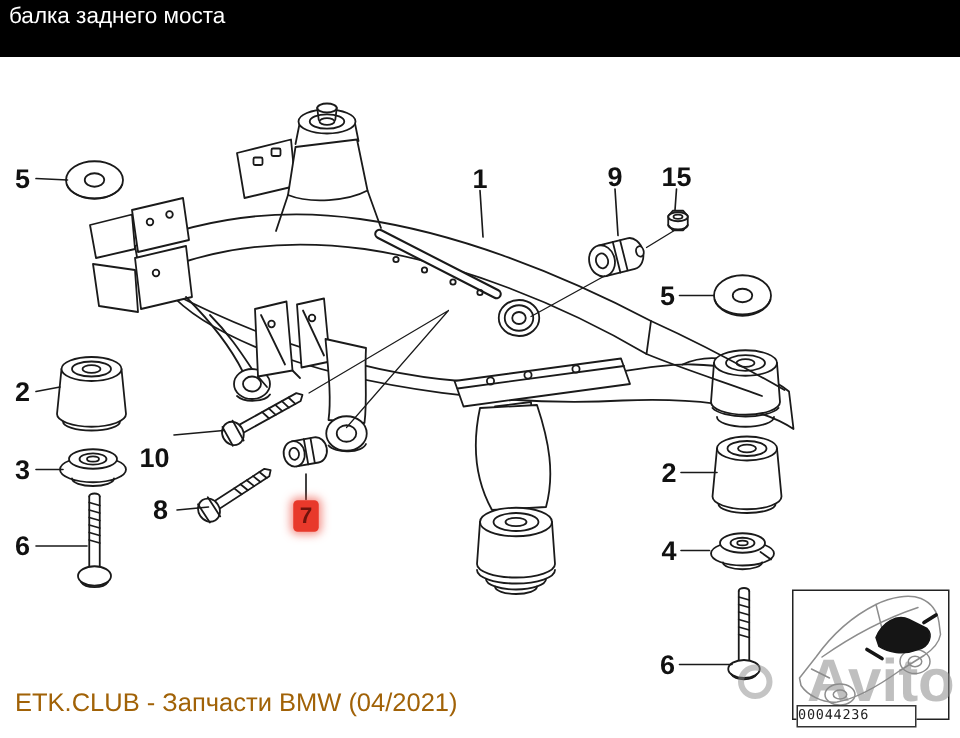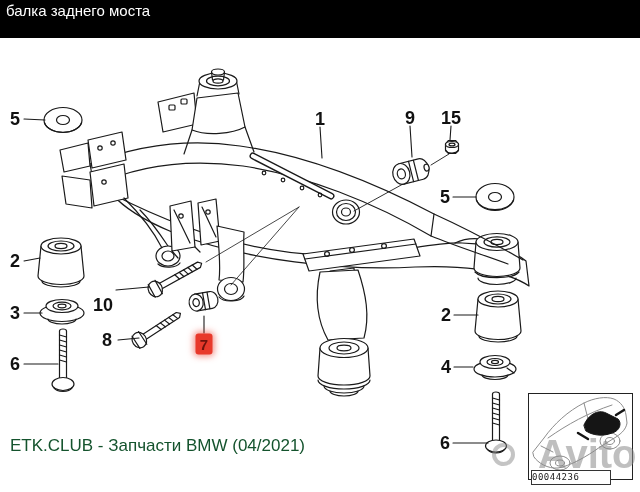--- a/index.html
+++ b/index.html
@@ -38,21 +38,21 @@
     display:flex;align-items:center;gap:23px;color:rgba(138,138,138,.55);
   }
   .watermark .ring{
     width:15px;height:15px;border-radius:50%;
     border:4px solid rgba(138,138,138,.5);
   }
   .watermark .wtext{
     font-size:40px;font-weight:bold;line-height:1;letter-spacing:0;
   }
   .footer{
-    position:absolute;left:10px;top:436px;font-size:17px;color:#14532d;
+    position:absolute;left:10px;top:459px;font-size:17px;color:#a16207;
     white-space:nowrap;z-index:3;
   }
 </style>
 </head>
 <body>
 
 <div class="header">
   <div class="hline">балка заднего моста</div>
 </div>
 

